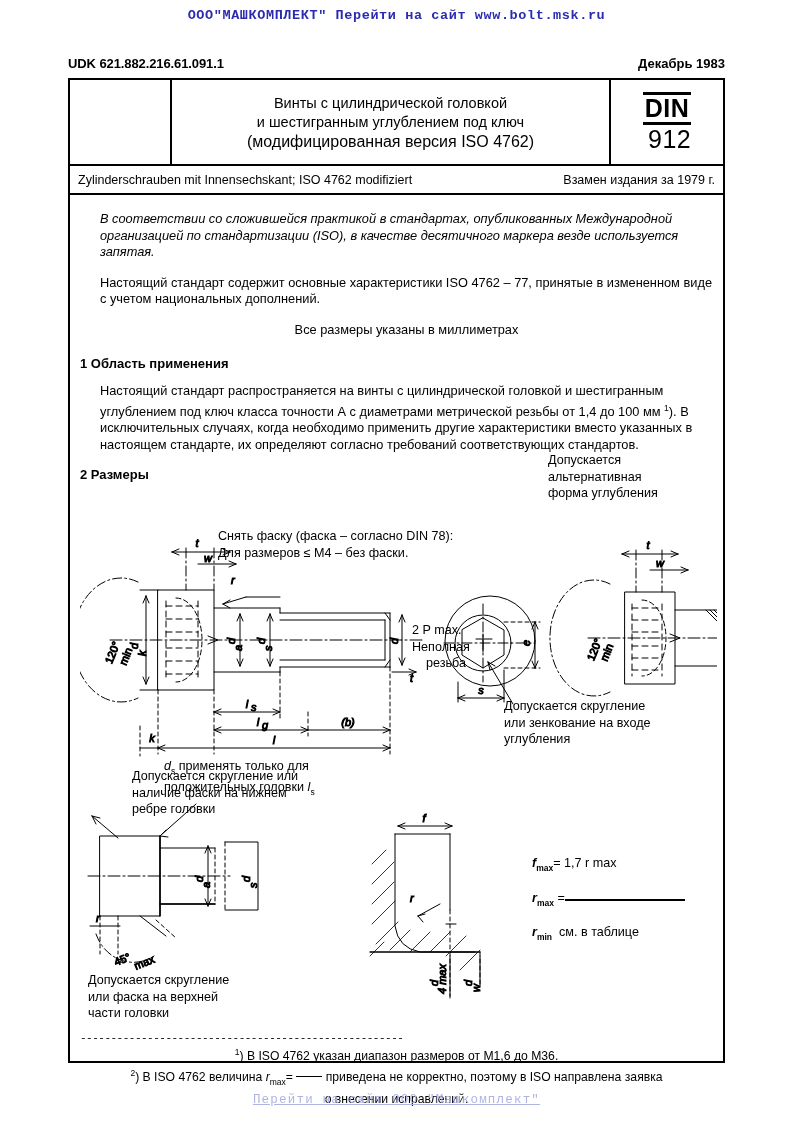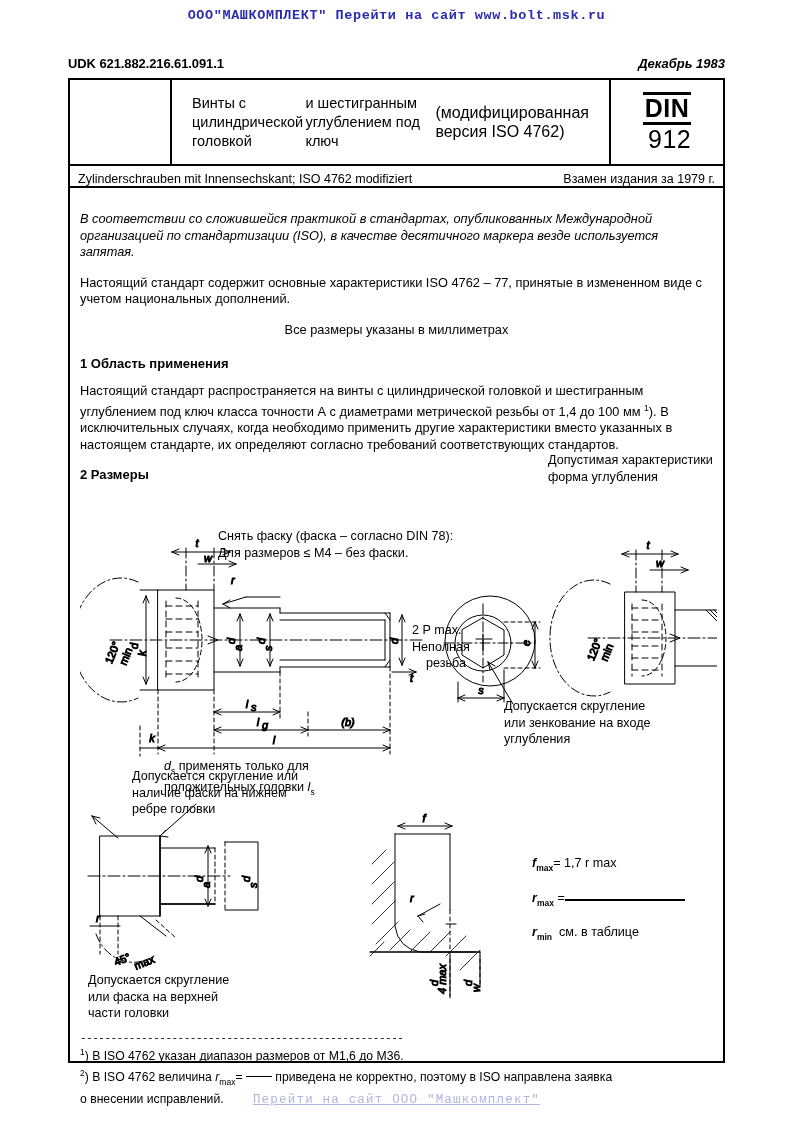--- a/index.html
+++ b/index.html
@@ -6,51 +6,51 @@
   body{width:793px;height:1122px;position:relative;font-family:"Liberation Sans",sans-serif;color:#000;}
   .page{position:absolute;inset:0;width:793px;height:1122px;}
 
   
   .banner{position:absolute;top:8px;left:0;width:793px;text-align:center;
     font-family:"Liberation Mono","DejaVu Sans Mono",monospace;
     font-size:13.5px;font-weight:bold;letter-spacing:.6px;color:#2b2bb0;}
 
   
   .udk{position:absolute;top:56px;left:68px;font-size:13px;font-weight:bold;letter-spacing:-.1px;}
-  .date{position:absolute;top:56px;right:68px;font-size:13px;font-weight:bold;font-style:italic;}
+  .date{position:absolute;top:56px;right:68px;font-size:13px;font-weight:bold;}
 
   
   .frame{position:absolute;left:68px;top:78px;width:657px;height:985px;
     border:2px solid #000;box-sizing:border-box;}
 
   
   .titlerow{position:absolute;left:0;top:0;width:100%;height:86px;
     border-bottom:2px solid #000;box-sizing:border-box;display:flex;}
   .cell-left{width:102px;border-right:2px solid #000;box-sizing:border-box;}
-  .cell-mid{flex:1;display:flex;flex-direction:row;align-items:center;
+  .cell-mid{flex:1;display:flex;flex-direction:column;align-items:center;
     justify-content:center;border-right:2px solid #000;box-sizing:border-box;padding:0 20px;}
   .cell-mid .t1,.cell-mid .t2{font-size:14.5px;line-height:19px;}
   .cell-mid .t3{font-size:16px;line-height:19px;}
   .cell-right{width:112px;display:flex;flex-direction:column;align-items:center;justify-content:center;}
   .din-box{text-align:right;line-height:1;}
   .din-word{font-size:25px;font-weight:bold;letter-spacing:.5px;
     border-top:3px solid #000;border-bottom:3px solid #000;padding:1px 2px;}
   .din-num{font-size:25px;font-weight:normal;letter-spacing:.5px;padding-top:2px;}
 
   
-  .subrow{position:absolute;left:0;top:86px;width:100%;height:22px;
+  .subrow{position:absolute;left:0;top:86px;width:100%;height:29px;
     border-bottom:2px solid #000;box-sizing:border-box;
-    display:flex;align-items:flex-end;padding:0 8px;}
+    display:flex;align-items:center;padding:0 8px;}
   .sub-de{font-size:12.5px;}
   .sub-ru{margin-left:auto;font-size:12.5px;}
 
   
   .body{position:absolute;left:0;top:113px;right:0;bottom:0;padding:10px 10px 0 10px;}
   p{margin:0;}
-  .para{font-size:12.8px;line-height:16.5px;}
+  .para{font-size:12.8px;line-height:16.5px;margin-left:20px;}
   .ital{font-style:italic;}
   .center{text-align:center;}
   .h2{font-size:13px;font-weight:bold;}
   .sup{font-size:8.5px;vertical-align:super;}
   .sub{font-size:8.5px;vertical-align:sub;}
   .mi{font-style:italic;}
 
   .gap8{height:8px;}
   .gap12{height:12px;}
   .gap14{height:14px;}
@@ -59,21 +59,21 @@
   
   .draw-wrap{position:relative;width:100%;height:548px;margin-top:4px;}
   svg{display:block;}
   .lbl-s{font-family:"Liberation Sans",sans-serif;font-size:11px;fill:#000;}
 
   .note-cap{position:absolute;font-size:12.6px;line-height:16.5px;}
 
   
   .fnrule{font-family:"Liberation Mono","DejaVu Sans Mono",monospace;font-size:11px;
      letter-spacing:-0.5px;line-height:8px;height:10px;overflow:hidden;}
-  .fn{font-size:12.2px;line-height:17px;}
+  .fn{font-size:12.2px;line-height:17px;text-align:center;}
 
   
   .botlink{position:absolute;top:1093px;left:0;width:793px;text-align:center;
     font-family:"Liberation Mono","DejaVu Sans Mono",monospace;font-size:12.5px;
     letter-spacing:1.2px;color:#b0b4e2;text-decoration:underline;}
 </style>
 </head>
 <body>
 
 <div class="page">
@@ -415,21 +415,21 @@
           <div>Неполная</div>
           <div style="padding-left:14px;">резьба</div>
         </div>
 
         <div class="note-cap" style="left:84px;top:272px;">
           <div><i class="mi">d</i><span class="sub">s</span> <span>применять только для</span></div>
           <div><span>положительных головки</span> <i class="mi">l</i><span class="sub">s</span></div>
         </div>
 
         <div class="note-cap" style="left:468px;top:-34px;">
-          <div>Допустимая характеристики</div>
+          <div>Допускается альтернативная</div>
           <div>форма углубления</div>
         </div>
 
         <div class="note-cap" style="left:424px;top:212px;">
           <div>Допускается скругление</div>
           <div>или зенкование на входе</div>
           <div>углубления</div>
         </div>
 
         <div class="note-cap" style="left:52px;top:282px;">

